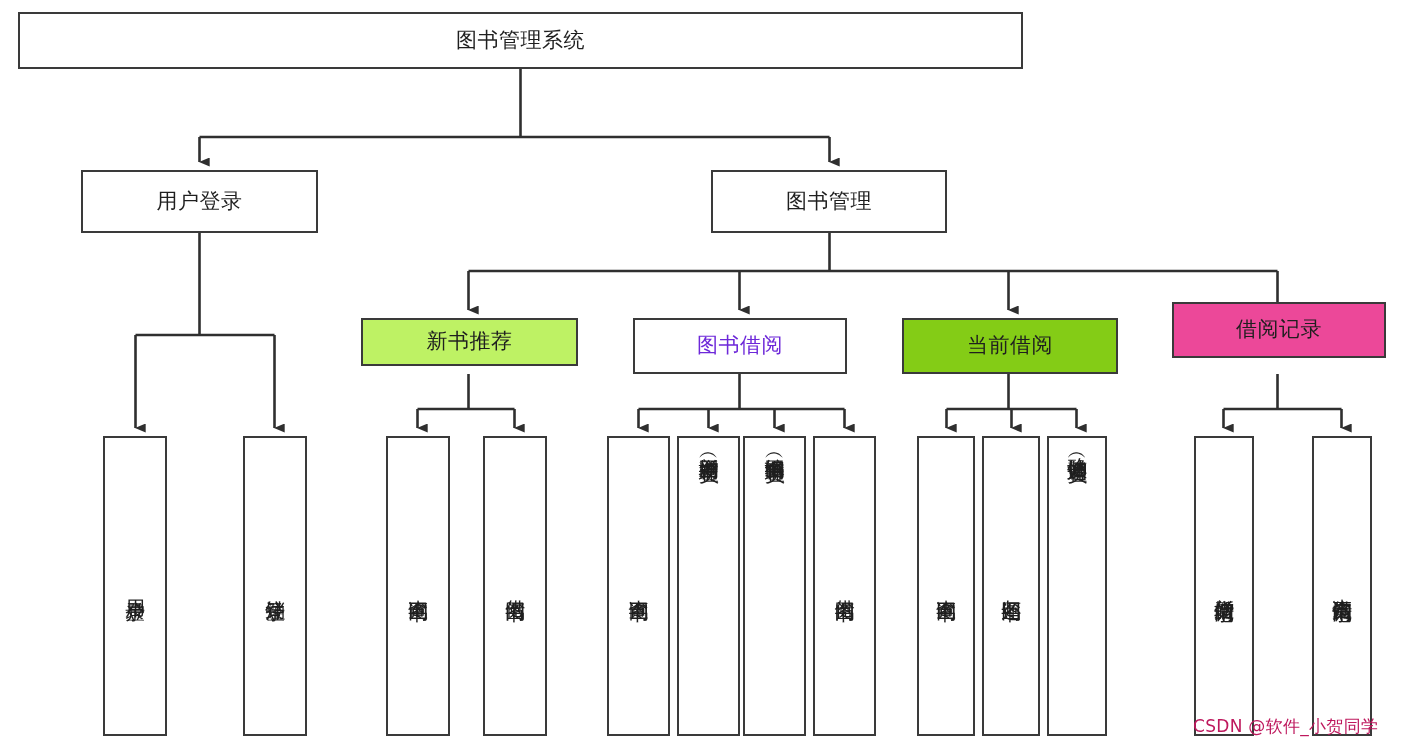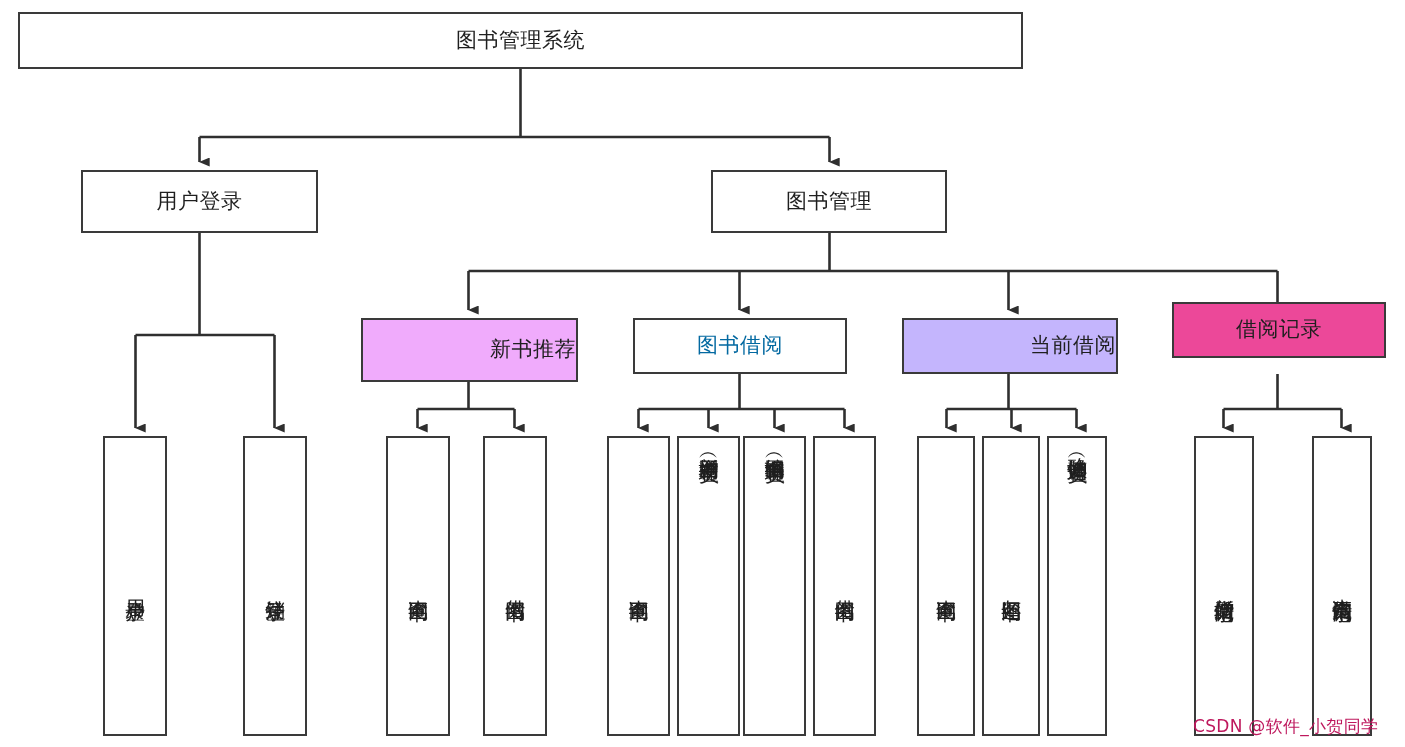--- a/index.html
+++ b/index.html
@@ -125,27 +125,27 @@
     <span class="node-label-h" style="color: rgb(31, 31, 31);">图书管理系统</span>
   </div>
 
   <div class="node-box" id="node-l2-0" style="left: 81px; top: 170px; width: 237px; height: 63px; border-color: rgb(58, 58, 58); background: rgb(255, 255, 255);">
     <span class="node-label-h" style="color: rgb(31, 31, 31);">用户登录</span>
   </div>
   <div class="node-box" id="node-l2-1" style="left: 711px; top: 170px; width: 236px; height: 63px; border-color: rgb(58, 58, 58); background: rgb(255, 255, 255); align-items: center;">
     <span class="node-label-h" style="color: rgb(31, 31, 31);">图书管理</span>
   </div>
 
-  <div class="node-box" id="node-l3-0" style="left: 361px; top: 318px; width: 217px; height: 64px; border-color: rgb(58, 58, 58); background: #f0abfc; justify-content: flex-end;">
+  <div class="node-box" id="node-l3-0" style="left: 361px; top: 318px; width: 217px; height: 48px; border-color: rgb(58, 58, 58); background: #bef264;">
     <span class="node-label-h" style="color: rgb(31, 31, 31);">新书推荐</span>
   </div>
   <div class="node-box" id="node-l3-1" style="left: 633px; top: 318px; width: 214px; height: 56px; border-color: rgb(58, 58, 58); background: rgb(255, 255, 255);">
-    <span class="node-label-h" style="color: #0369a1;">图书借阅</span>
+    <span class="node-label-h" style="color: #6d28d9;">图书借阅</span>
   </div>
-  <div class="node-box" id="node-l3-2" style="left: 902px; top: 318px; width: 216px; height: 56px; border-color: rgb(58, 58, 58); background: #c4b5fd; justify-content: flex-end;">
+  <div class="node-box" id="node-l3-2" style="left: 902px; top: 318px; width: 216px; height: 56px; border-color: rgb(58, 58, 58); background: #84cc16;">
     <span class="node-label-h" style="color: rgb(31, 31, 31);">当前借阅</span>
   </div>
   <div class="node-box" id="node-l3-3" style="left: 1172px; top: 302px; width: 214px; height: 56px; border-color: rgb(58, 58, 58); background: #ec4899; align-items: center;">
     <span class="node-label-h" style="color: rgb(31, 31, 31);">借阅记录</span>
   </div>
 
   <div class="node-box leaf-box pad-center" id="node-leaf-0" style="left: 103px; top: 436px; width: 64px; height: 300px; border-color: rgb(58, 58, 58); background: rgb(255, 255, 255);">
     <span class="node-label-v" style="color: rgb(31, 31, 31);">用户登录</span>
   </div>
   <div class="node-box leaf-box pad-center" id="node-leaf-1" style="left: 243px; top: 436px; width: 64px; height: 300px; border-color: rgb(58, 58, 58); background: rgb(255, 255, 255);">

